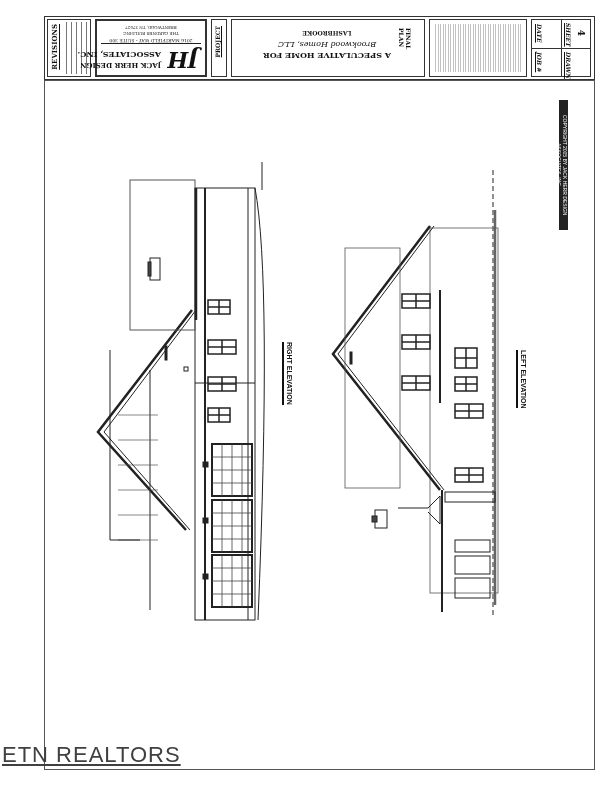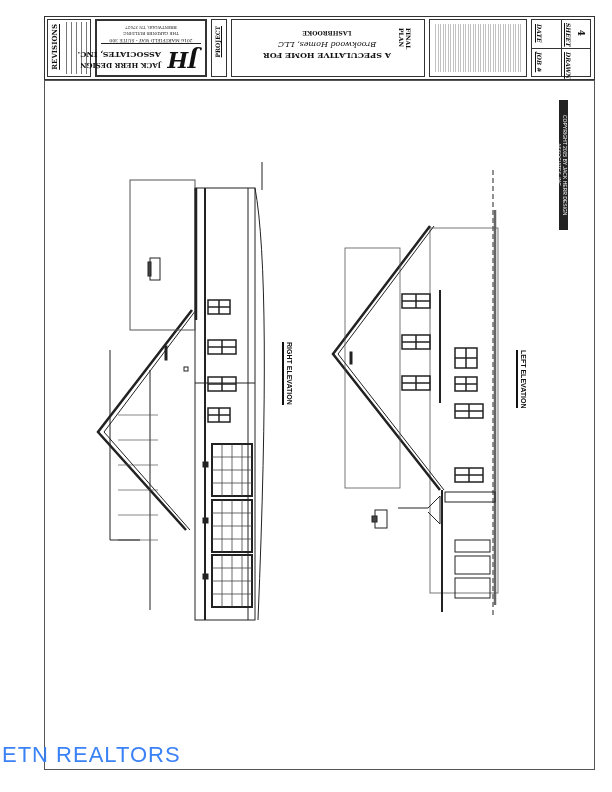--- a/index.html
+++ b/index.html
@@ -3,21 +3,21 @@
 <meta charset="utf-8">
 <style>
   html,body{margin:0;padding:0;background:#fff;}
   body{width:612px;height:792px;position:relative;overflow:hidden;font-family:"DejaVu Serif",serif;color:#111;}
   .abs{position:absolute;}
   .box{position:absolute;border:1.5px solid #333;box-sizing:border-box;}
   .rot{position:absolute;transform:rotate(180deg);transform-origin:center;white-space:nowrap;text-align:center;}
   .vert{position:absolute;writing-mode:vertical-rl;white-space:nowrap;font-weight:bold;}
   .sheet-border{position:absolute;left:44px;top:80px;width:551px;height:690px;border:1px solid #555;box-sizing:border-box;}
   .titleblock{position:absolute;left:44px;top:16px;width:551px;height:64px;border:1.5px solid #333;box-sizing:border-box;background:#fff;}
-  .watermark{position:absolute;left:2px;top:742px;font-family:"Liberation Sans",sans-serif;font-size:22px;letter-spacing:1px;color:#3b82f6;font-weight:300;}
+  .watermark{position:absolute;left:2px;top:742px;font-family:"Liberation Sans",sans-serif;font-size:22px;letter-spacing:1px;color:#404040;font-weight:300;text-decoration:underline;}
   .elev-label{position:absolute;font-family:"Liberation Sans",sans-serif;font-size:7px;font-weight:bold;writing-mode:vertical-rl;border-left:2px solid #111;padding-left:2px;}
   .copyright{position:absolute;left:559px;top:100px;width:9px;height:130px;background:#222;color:#fff;font-family:"Liberation Sans",sans-serif;font-size:5px;writing-mode:vertical-rl;text-align:center;overflow:hidden;}
   svg{position:absolute;left:0;top:0;}
 </style>
 </head>
 <body>
 
 <div class="titleblock">
 
   <div class="box" style="left:2px;top:2px;width:44px;height:58px;">

